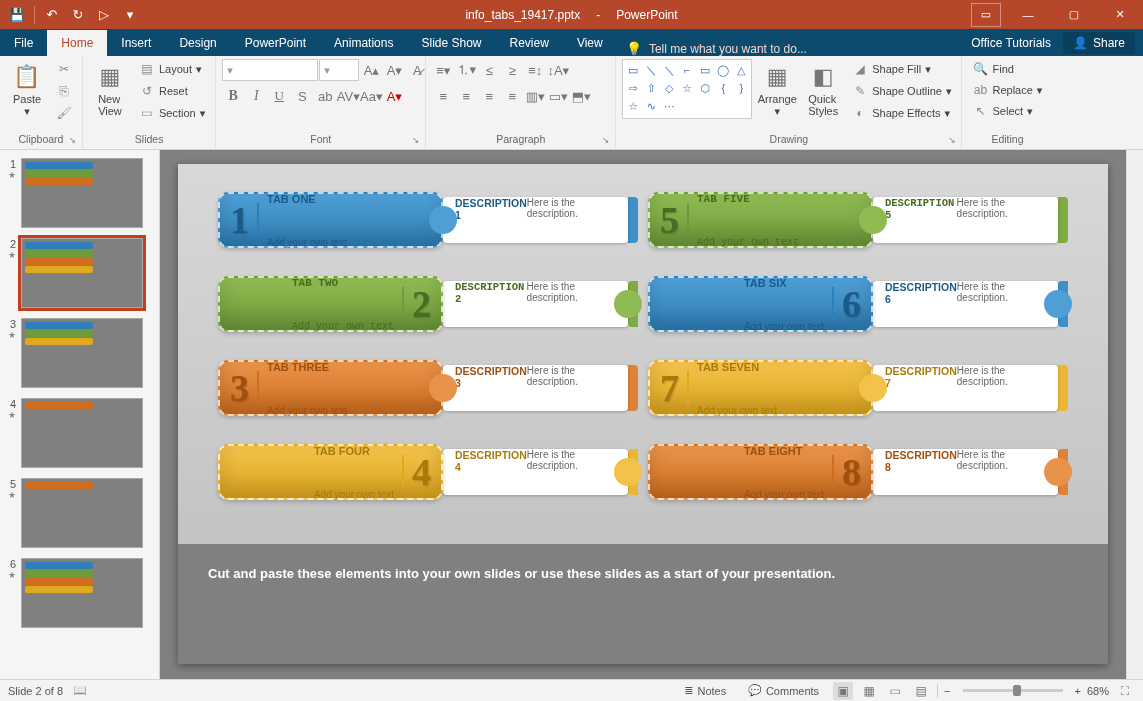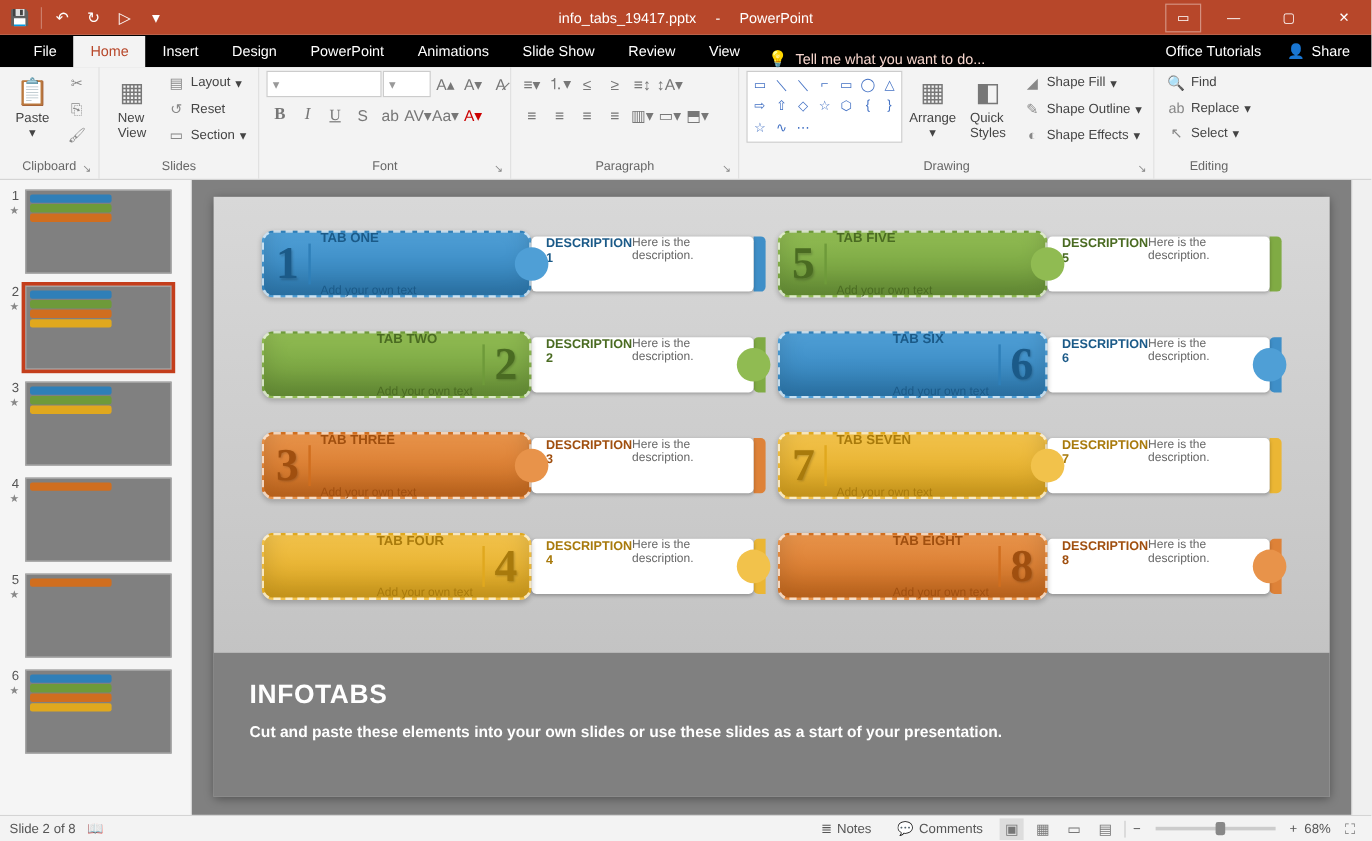--- a/index.html
+++ b/index.html
@@ -9,21 +9,21 @@
 .titlebar { height: 29px; background: #b7472a; display: flex; align-items: center; color: #fff; position: relative; }
 .qat { display: flex; align-items: center; gap: 4px; padding: 0 6px; }
 .qat-btn { width: 22px; height: 22px; display: flex; align-items: center; justify-content: center; cursor: pointer; color: #fff; font-size: 13px; }
 .qat-sep { width: 1px; height: 18px; background: rgba(255,255,255,.3); margin: 0 2px; }
 .title-center { position: absolute; left: 50%; transform: translateX(-50%); display: flex; align-items: center; gap: 16px; font-size: 12px; }
 .title-right { margin-left: auto; display: flex; align-items: center; }
 .winbtn { width: 46px; height: 29px; display: flex; align-items: center; justify-content: center; font-size: 11px; cursor: pointer; }
 .ribbon-display { width: 30px; height: 24px; display: flex; align-items: center; justify-content: center; margin-right: 4px; border: 1px solid rgba(255,255,255,.4); font-size: 11px; }
 
 
-.tabstrip { height: 27px; background: #000000; display: flex; align-items: flex-end; color: #fff; padding-left: 14px; }
+.tabstrip { height: 27px; background: #0c4a6e; display: flex; align-items: flex-end; color: #fff; }
 .tab { padding: 6px 14px 6px; font-size: 12px; cursor: pointer; }
 .tab.active { background: #f3f3f3; color: #b7472a; }
 .tab.file { color: #fff; padding: 6px 14px; }
 .tell-me { display: flex; align-items: center; gap: 6px; padding: 0 10px; color: #f7d6cd; font-size: 12px; }
 .tell-me .bulb { font-size: 13px; }
 .tabstrip-right { margin-left: auto; display: flex; align-items: center; padding-right: 8px; gap: 4px; }
 .share-btn { display: flex; align-items: center; gap: 5px; padding: 4px 10px; background: rgba(0,0,0,.15); font-size: 12px; }
 
 
 .ribbon { height: 94px; background: #f3f3f3; border-bottom: 1px solid #d4d4d4; display: flex; }
@@ -81,21 +81,21 @@
 .it .endcap { width: 10px; height: 46px; border-radius: 0 4px 4px 0; }
 .it.right .endcap { border-radius: 4px 0 0 4px; }
 .it.right { flex-direction: row-reverse; }
 .it.right .stitched { flex-direction: row-reverse; }
 .it.right .sep { margin: 0 0 0 8px; }
 .it.right .num { margin: 0 0 0 8px; }
 .it.right .txtcol { }
 .it.right .desc { text-align: left; }
 
 .c-blue { background: linear-gradient(180deg,#4f9fd6,#2f7fb8); } .n-blue{color:#1b5a88;} .s-blue{background:#2f7fb8;} .cap-blue{background:#3f8fc8;}
-.c-green { background: linear-gradient(180deg,#90bb52,#6e9a3a); } .n-green{color:#4a6b22;} .s-green{background:#6e9a3a;} .cap-green{background:#80ab44;}
+.c-green { background: linear-gradient(180deg,#90bb52,#6e9a3a); } .n-green{color:#4a6b22;font-family:Liberation Mono, monospace;} .s-green{background:#6e9a3a;} .cap-green{background:#80ab44;}
 .c-orange { background: linear-gradient(180deg,#e8934a,#d06e1f); } .n-orange{color:#a04f0f;} .s-orange{background:#d06e1f;} .cap-orange{background:#de8238;}
 .c-yellow { background: linear-gradient(180deg,#f2c24b,#e0a81e); } .n-yellow{color:#a87a0c;} .s-yellow{background:#e0a81e;} .cap-yellow{background:#ebb634;}
 .it .desc.bc-blue::before{background:#4f9fd6;} .it .desc.bc-green::before{background:#90bb52;} .it .desc.bc-orange::before{background:#e8934a;} .it .desc.bc-yellow::before{background:#f2c24b;}
 
 .slide-footer-box { position: absolute; left: 0; right: 0; bottom: 0; height: 120px; background: #808080; padding: 22px 30px; color: #fff; }
 .slide-footer-box h2 { font-size: 22px; font-weight: 700; margin-bottom: 10px; letter-spacing: .5px; }
 .slide-footer-box p { font-size: 13px; font-weight: 600; }
 
 
 .statusbar { height: 22px; background: #f3f3f3; border-top: 1px solid #d4d4d4; display: flex; align-items: center; font-size: 11px; color: #555; padding: 0 8px; }
@@ -501,21 +501,20 @@
                 <div class="sep s-orange"></div>
                 <div class="txtcol">
                   <div class="ttl n-orange">TAB EIGHT</div>
                   <div class="sub n-orange">Add your own text</div>
                 </div>
               </div>
             </div>
           </div>
         </div>
       <div class="slide-footer-box">
-        <h2>INFOTABS</h2>
         <p>Cut and paste these elements into your own slides or use these slides as a start of your presentation.</p>
       </div>
     </div>
   </div>
   <div class="scrollbar-v"></div>
 </div>
 
 <div class="statusbar">
   <div class="status-left">
     <span>Slide 2 of 8</span>

